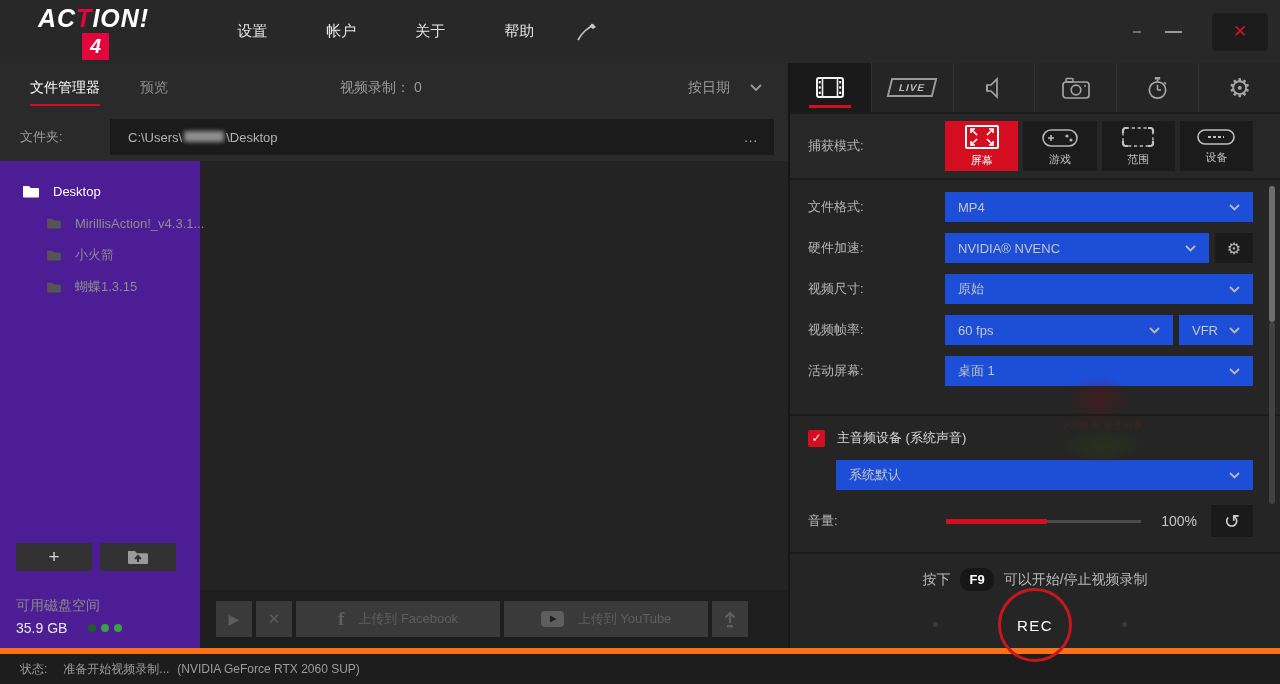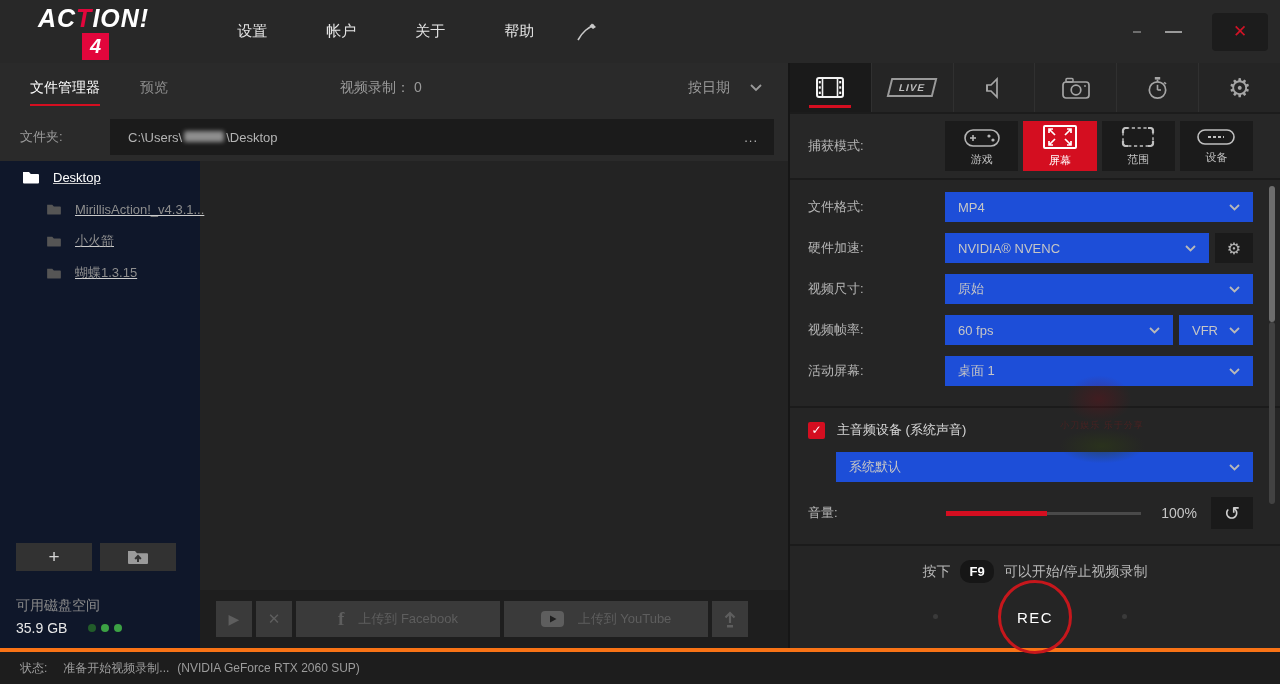--- a/index.html
+++ b/index.html
@@ -37,21 +37,21 @@
 
   
   .folder-row { height:48px; display:flex; align-items:center; padding:0 14px 0 20px; }
   .folder-label { color:#9a9a9a; width:90px; }
   .folder-input { flex:1; height:36px; background:#1b1b1b; display:flex; align-items:center; padding:0 16px 0 18px; color:#b4b4b4; }
   .redacted { display:inline-block; width:40px; height:11px; background:#8e8e8e; border-radius:2px; filter:blur(2px); margin:0 2px; }
   .browse { margin-left:auto; color:#b4b4b4; letter-spacing:1px; cursor:pointer; }
 
   
   .lp-body { flex:1; display:flex; }
-  .tree-col { width:200px; background:#0f172a; position:relative; padding-top:0;text-decoration:underline; }
+  .tree-col { width:200px; background:#4c1d95; position:relative; padding-top:14px; }
   .tree-item { height:32px; display:flex; align-items:center; gap:13px; padding-left:22px; color:#8e8e8e; cursor:pointer; }
   .tree-item.root { color:#fff; }
   .tree-item.child { padding-left:46px; }
   .tree-item .ficon { color:#555; }
   .tree-item.root .ficon { color:#fff; }
   .tree-bottom { position:absolute; left:0; right:0; bottom:0; padding:0 16px 12px 16px; }
   .tree-btns { display:flex; gap:8px; margin-bottom:26px; }
   .tree-btn { width:76px; height:28px; background:#323232; display:flex; align-items:center; justify-content:center; color:#d5d5d5; font-size:19px; cursor:pointer; }
   .disk-label { color:#8a8a8a; font-size:14px; margin-bottom:5px; }
   .disk-row { display:flex; align-items:center; gap:5px; }
@@ -77,21 +77,21 @@
   .capture-row { height:64px; display:flex; align-items:center; padding:0 27px 0 18px; background:#272727; }
   .rp-label { color:#b5b5b5; font-size:13px; }
   .cap-btns { margin-left:auto; width:308px; display:flex; gap:5px; }
   .cap-btn { flex:1; height:50px; background:#1b1b1b; display:flex; flex-direction:column; align-items:center; justify-content:center; gap:3px; color:#c0c0c0; font-size:11px; cursor:pointer; }
   .cap-btn.active { background:#d40e20; color:#fff; }
 
   .sep { height:2px; background:#1b1b1b; }
 
   .settings { padding:12px 27px 12px 18px; }
   .set-row { display:flex; align-items:center; margin-bottom:11px; }
-  .set-row:last-child { margin-bottom:8px; }
+  .set-row:last-child { margin-bottom:16px; }
   .set-ctrl { margin-left:auto; width:308px; display:flex; gap:6px; }
   .dropdown { flex:1; height:30px; background:#1d4ed8; display:flex; align-items:center; padding:0 13px; color:#c6c6c6; font-size:13px; cursor:pointer; }
   .dropdown .chev { margin-left:auto; }
   .dropdown.narrow { flex:0 0 74px; }
   .dropdown.mid { flex:1; }
   .icon-btn { flex:0 0 38px; height:30px; background:#1a1a1a; display:flex; align-items:center; justify-content:center; color:#b5b5b5; cursor:pointer; }
 
   .audio { padding:13px 27px 15px 18px; }
   .check-row { display:flex; align-items:center; margin-bottom:13px; }
   .checkbox { width:17px; height:17px; background:#d40e20; border-radius:2px; display:flex; align-items:center; justify-content:center; color:#fff; font-size:12px; font-weight:bold; cursor:pointer; }
@@ -113,21 +113,21 @@
 
   .scrollbar-thumb { position:absolute; right:5px; top:123px; width:6px; height:136px; background:#6d6d6d; border-radius:3px; cursor:pointer; }
   .scrollbar-track { position:absolute; right:5px; top:259px; width:6px; height:182px; background:#424242; border-radius:3px; }
 
   .watermark { position:absolute; left:262px; top:312px; width:100px; height:98px; pointer-events:none; z-index:3; }
   .wm-red { position:absolute; left:14px; top:0; width:66px; height:48px; background:radial-gradient(ellipse at center, rgba(110,15,25,.38), rgba(110,15,25,0) 70%); }
   .wm-text { position:absolute; left:0; top:44px; width:100px; text-align:center; font-size:9px; color:rgba(120,30,30,.45); letter-spacing:1px; white-space:nowrap; }
   .wm-green { position:absolute; left:8px; top:54px; width:84px; height:34px; background:radial-gradient(ellipse at center, rgba(45,60,22,.55), rgba(45,60,22,0) 72%); }
 
   
-  .statusbar { height:36px; background:#1d1d1d; border-top:4px solid #f97316; display:flex; align-items:center; padding-left:20px; color:#9c9c9c; font-size:12px; }
+  .statusbar { height:36px; background:#1d1d1d; border-top:6px solid #f97316; display:flex; align-items:center; padding-left:20px; color:#9c9c9c; font-size:12px; }
   .statusbar .msg { margin-left:16px; }
   .statusbar .gpu { margin-left:8px; }
 
   svg { display:block; }
 </style>
 </head>
 <body>
 
 <div class="topbar">
   <div class="logo">
@@ -310,43 +310,43 @@
           </svg>
       </div>
       <div class="rp-tab">
         <span style="font-family:'DejaVu Sans',sans-serif;font-size:26px;color:#a5a5a5;line-height:1;">⚙</span>
       </div>
     </div>
 
     <div class="capture-row">
       <span class="rp-label">捕获模式:</span>
       <div class="cap-btns">
-        <div class="cap-btn">
-          <svg width="38" height="24" viewBox="0 0 38 24">
-              <rect x="2" y="5" width="34" height="16" rx="8" fill="none" stroke="#b5b5b5" stroke-width="1.6"></rect>
-              <line x1="10" y1="10" x2="10" y2="16" stroke="#b5b5b5" stroke-width="1.6"></line>
-              <line x1="7" y1="13" x2="13" y2="13" stroke="#b5b5b5" stroke-width="1.6"></line>
-              <circle cx="26" cy="11" r="1.6" fill="#b5b5b5"></circle>
-              <circle cx="30" cy="15" r="1.6" fill="#b5b5b5"></circle>
-            </svg>
-          <span>游戏</span>
-        </div>
         <div class="cap-btn active">
           <svg width="36" height="26" viewBox="0 0 36 26">
               <rect x="2" y="2" width="32" height="22" rx="1" fill="none" stroke="#fff" stroke-width="2"></rect>
               <g stroke="#fff" stroke-width="1.7" fill="none">
                 <path d="M13 11 L7 5 M7 9 V5 H11"></path>
                 <path d="M23 11 L29 5 M29 9 V5 H25"></path>
                 <path d="M13 15 L7 21 M7 17 V21 H11"></path>
                 <path d="M23 15 L29 21 M29 17 V21 H25"></path>
               </g>
             </svg>
           <span>屏幕</span>
         </div>
         <div class="cap-btn">
+          <svg width="38" height="24" viewBox="0 0 38 24">
+              <rect x="2" y="5" width="34" height="16" rx="8" fill="none" stroke="#b5b5b5" stroke-width="1.6"></rect>
+              <line x1="10" y1="10" x2="10" y2="16" stroke="#b5b5b5" stroke-width="1.6"></line>
+              <line x1="7" y1="13" x2="13" y2="13" stroke="#b5b5b5" stroke-width="1.6"></line>
+              <circle cx="26" cy="11" r="1.6" fill="#b5b5b5"></circle>
+              <circle cx="30" cy="15" r="1.6" fill="#b5b5b5"></circle>
+            </svg>
+          <span>游戏</span>
+        </div>
+        <div class="cap-btn">
           <svg width="36" height="24" viewBox="0 0 36 24">
               <rect x="3" y="3" width="30" height="18" rx="3" fill="none" stroke="#c0c0c0" stroke-width="1.4" stroke-dasharray="3.2 2.6"></rect>
               <g stroke="#c0c0c0" stroke-width="2.2" fill="none">
                 <path d="M3 8 V5.5 a2.5 2.5 0 0 1 2.5 -2.5 H8"></path>
                 <path d="M28 3 h2.5 a2.5 2.5 0 0 1 2.5 2.5 V8"></path>
                 <path d="M33 16 v2.5 a2.5 2.5 0 0 1 -2.5 2.5 H28"></path>
                 <path d="M8 21 H5.5 a2.5 2.5 0 0 1 -2.5 -2.5 V16"></path>
               </g>
             </svg>
           <span>范围</span>

